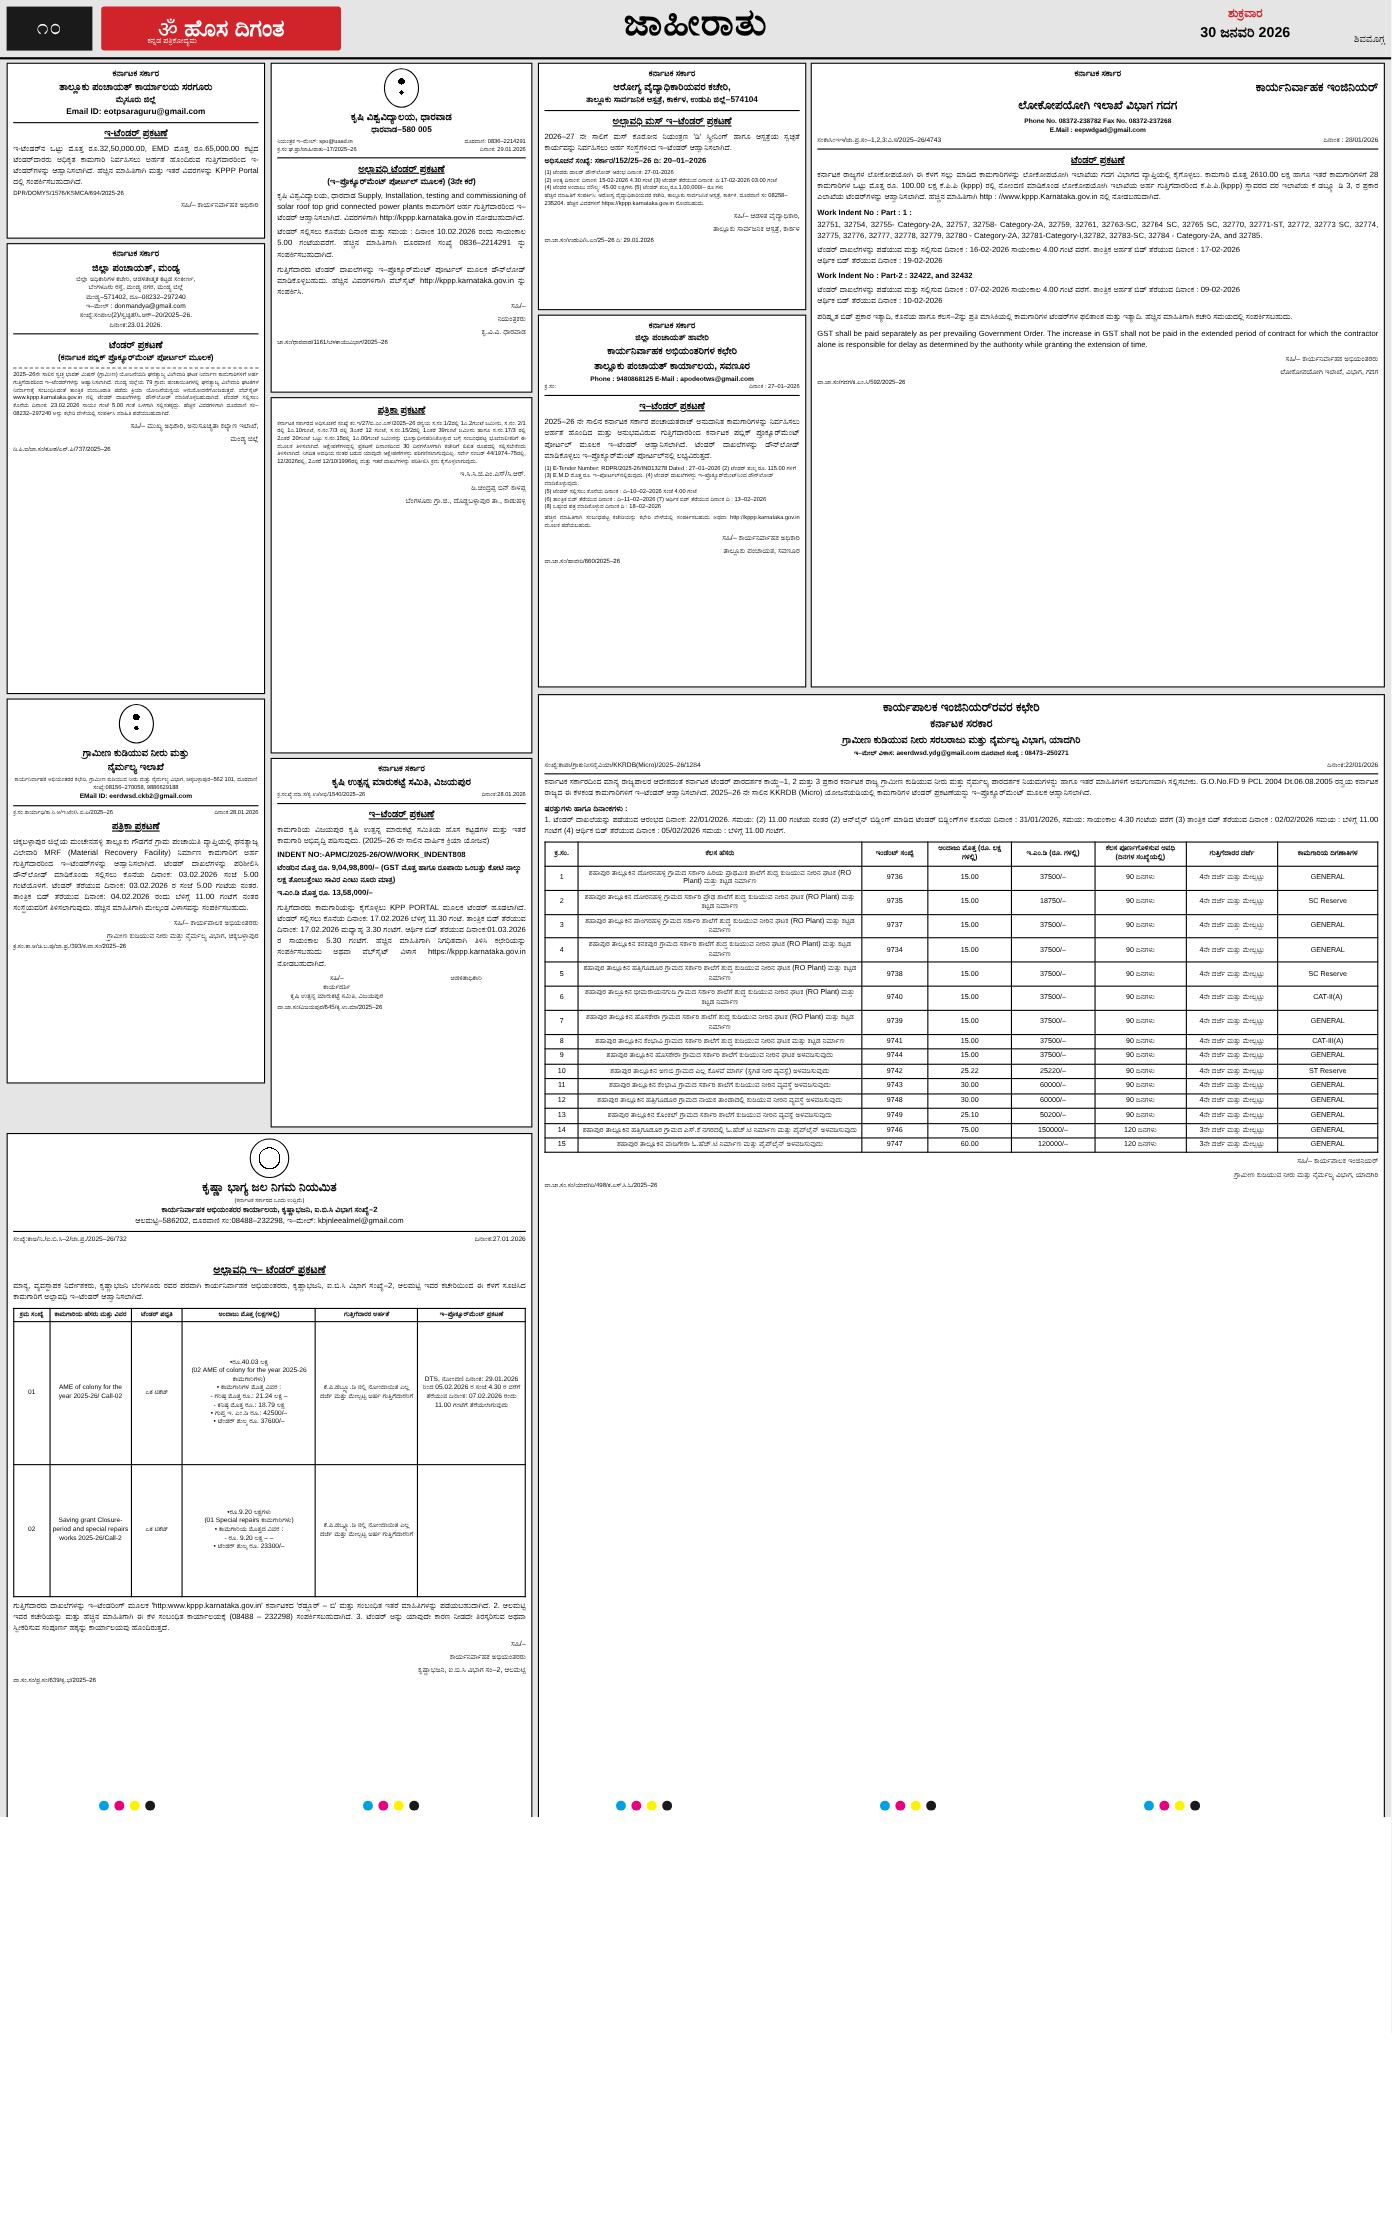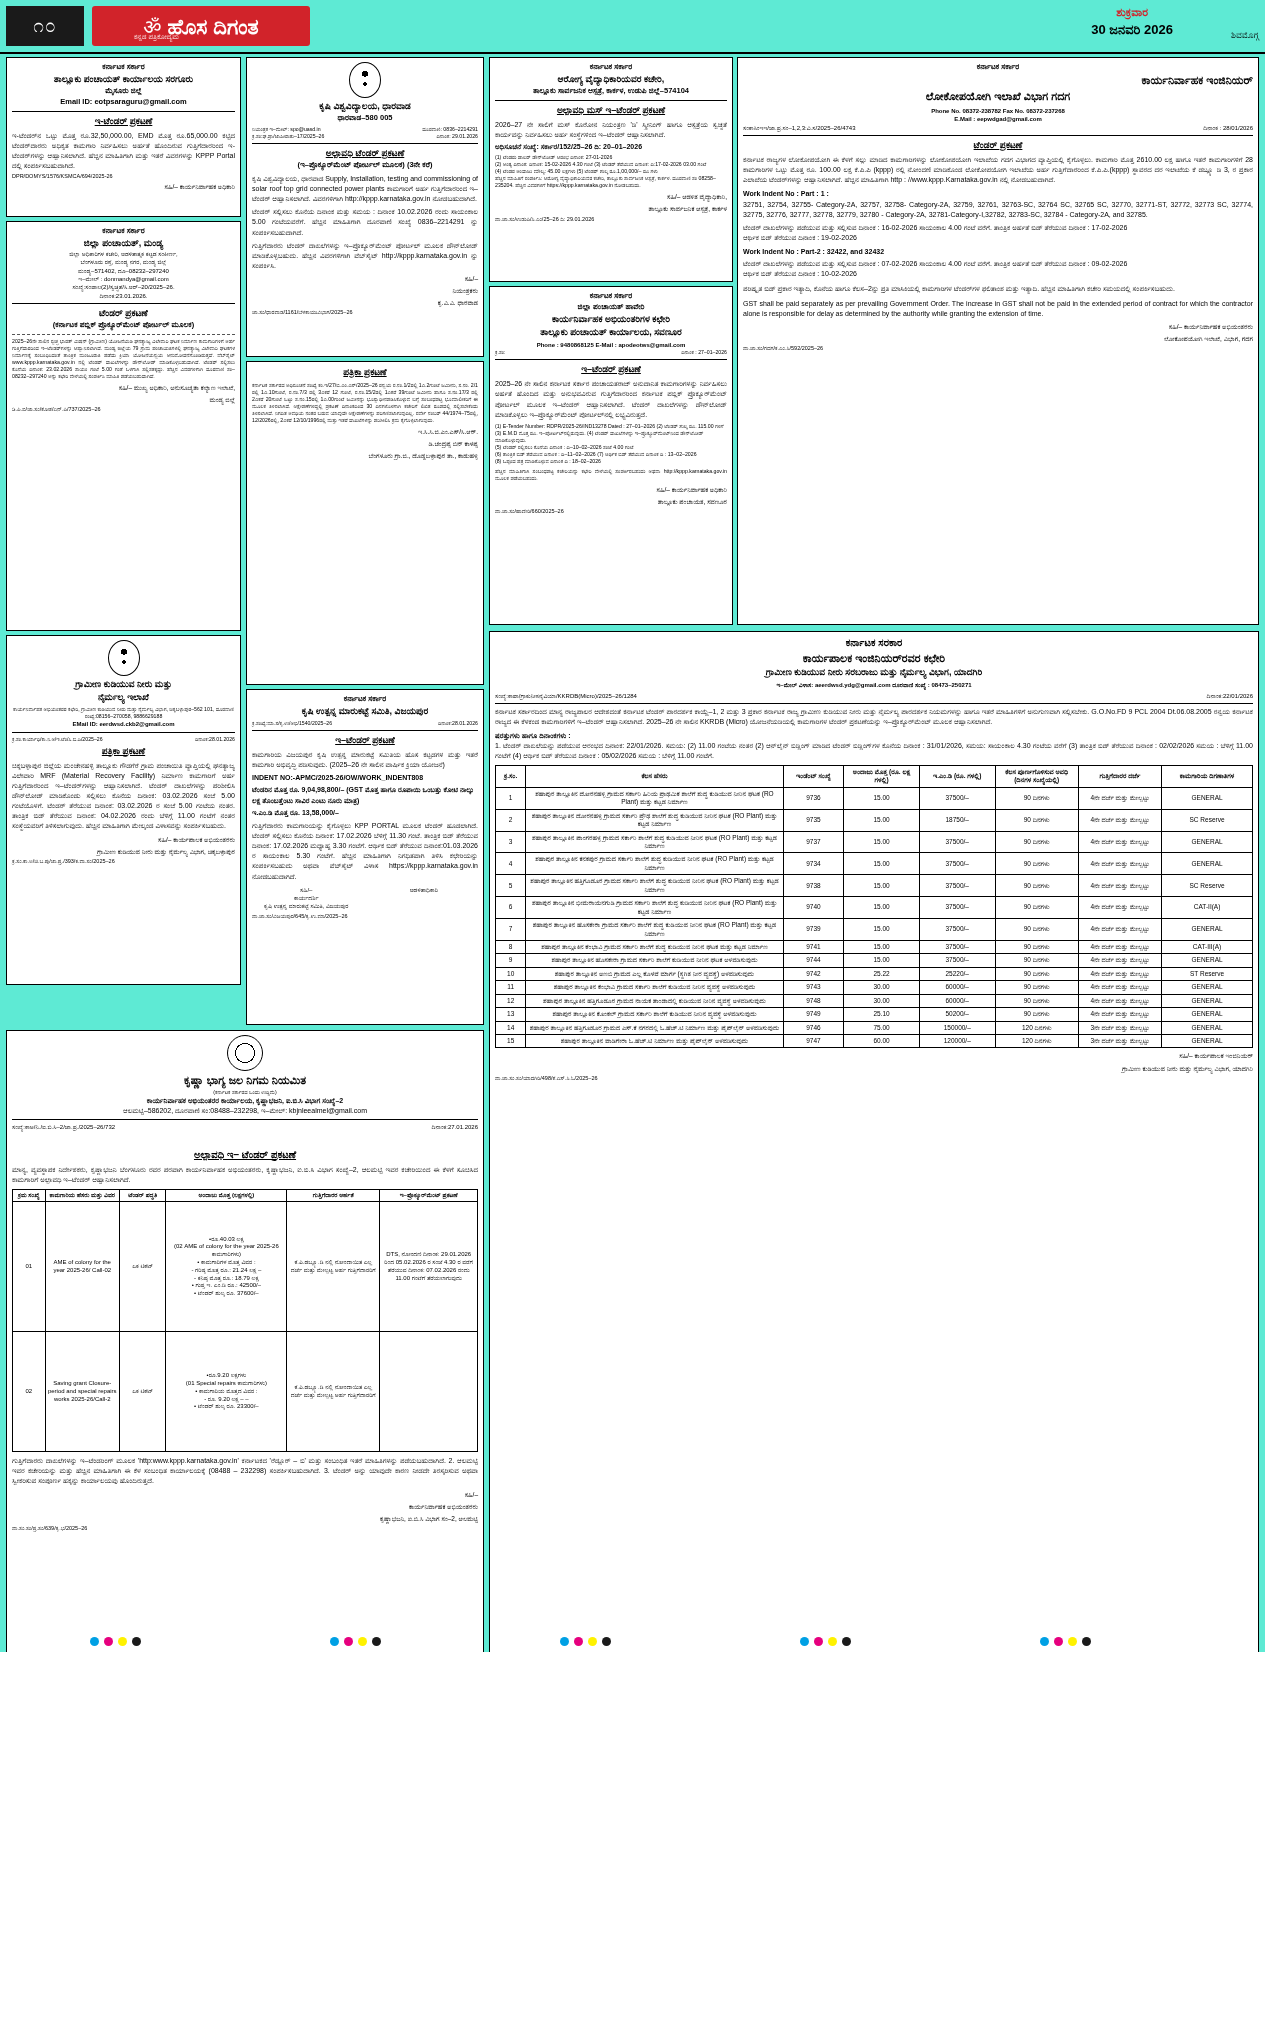--- a/index.html
+++ b/index.html
@@ -1,17 +1,17 @@
 <!DOCTYPE html>
 <html><head>
 <meta charset="utf-8">
 <style>
   html,body{margin:0;padding:0;background:#ffffff;}
   body{font-family:"Liberation Sans", sans-serif;}
-  #page{position:relative;width:1265px;height:1652px;background:#5eead4;overflow:hidden;}
+  #page{position:relative;width:1265px;height:1652px;background:#e5e5e5;overflow:hidden;}
 
   
   .masthead{position:absolute;left:0;top:0;width:1265px;height:52px;border-bottom:2px solid #000;}
   .mh-left{position:absolute;left:6px;top:6px;width:78px;height:40px;background:#1a1a1a;color:#fff;
            display:flex;align-items:center;justify-content:center;font-size:19px;letter-spacing:1px;}
   .mh-logo{position:absolute;left:92px;top:6px;width:218px;height:40px;background:#d1232a;color:#fff;
            border-radius:3px;display:flex;align-items:center;justify-content:center;gap:6px;}
   .mh-logo .om{font-size:20px;}
   .mh-logo .ttl{font-size:21px;font-weight:bold;line-height:1;}
   .mh-logo .sub{position:absolute;left:42px;top:27px;font-size:7px;}
@@ -62,20 +62,21 @@
 
 <div id="page">
 
   <div class="masthead">
     <div class="mh-left">೧೦</div>
     <div class="mh-logo">
       <span class="om">ॐ</span>
       <span class="ttl">ಹೊಸ ದಿಗಂತ</span>
       <span class="sub">ಕನ್ನಡ ಪತ್ರಿಕೋದ್ಯಮ</span>
     </div>
+    <div class="mh-title">ಜಾಹೀರಾತು</div>
     <div class="mh-date">
       <div class="d1">ಶುಕ್ರವಾರ</div>
       <div class="d2">30 ಜನವರಿ 2026</div>
     </div>
     <div class="mh-place">ಶಿವಮೊಗ್ಗ</div>
   </div>
 
   <div class="box" style="left:6px;top:57px;width:235px;height:160px;">
     <div class="pad">
       <div class="hdr">ಕರ್ನಾಟಕ ಸರ್ಕಾರ</div>
@@ -301,22 +302,22 @@
       <div class="tiny">(8)  ಒಪ್ಪಂದ ಪತ್ರ ಮಾಡಿಕೊಳ್ಳುವ ದಿನಾಂಕ ದಿ : 18–02–2026</div>
       <div class="tiny just" style="margin-top:3px;">ಹೆಚ್ಚಿನ ಮಾಹಿತಿಗಾಗಿ ಸಂಬಂಧಪಟ್ಟ ಕಚೇರಿಯನ್ನು ಕಛೇರಿ ವೇಳೆಯಲ್ಲಿ ಸಂಪರ್ಕಿಸಬಹುದು ಅಥವಾ http://kppp.karnataka.gov.in ಮೂಲಕ ಪಡೆಯಬಹುದು.</div>
       <div class="sig">ಸಹಿ/– ಕಾರ್ಯನಿರ್ವಾಹಕ ಅಧಿಕಾರಿ</div>
       <div class="sig">ತಾಲ್ಲೂಕು ಪಂಚಾಯತ, ಸವಣೂರ</div>
       <div class="ref">ವಾ.ಜಾ.ಸಂ/ಹಾವೇರಿ/660/2025–26</div>
     </div>
   </div>
 
   <div class="box" style="left:489px;top:631px;width:770px;height:1354px;">
     <div class="pad">
+      <div class="hdr2" style="font-size:11px;">ಕಾರ್ಯಪಾಲಕ ಇಂಜಿನಿಯರ್‌ರವರ ಕಛೇರಿ</div>
       <div class="hdr2" style="font-size:10px;">ಕರ್ನಾಟಕ ಸರಕಾರ</div>
-      <div class="hdr2" style="font-size:11px;">ಕಾರ್ಯಪಾಲಕ ಇಂಜಿನಿಯರ್‌ರವರ ಕಛೇರಿ</div>
       <div class="hdr2">ಗ್ರಾಮೀಣ ಕುಡಿಯುವ ನೀರು ಸರಬರಾಜು ಮತ್ತು ನೈರ್ಮಲ್ಯ ವಿಭಾಗ, ಯಾದಗಿರಿ</div>
       <div class="xs c b" style="margin-top:2px;">ಇ–ಮೇಲ್ ವಿಳಾಸ:  aeerdwsd.ydg@gmail.com ದೂರವಾಣಿ ಸಂಖ್ಯೆ : 08473–250271</div>
       <div class="xs" style="display:flex;justify-content:space-between;margin-top:2px;">
         <span>ಸಂಖ್ಯೆ:ಕಾಪಾ/ಗ್ರಾಕುನೀಸನೈವಿಯಾ/KKRDB(Micro)/2025–26/1284</span>
         <span>ದಿನಾಂಕ:22/01/2026</span>
       </div>
       <div class="rule"></div>
       <div class="sm just" style="margin-top:3px;">ಕರ್ನಾಟಕ ಸರ್ಕಾರದಿಂದ ಮಾನ್ಯ ರಾಜ್ಯಪಾಲರ ಆದೇಶದಂತೆ ಕರ್ನಾಟಕ ಟೆಂಡರ್ ಪಾರದರ್ಶಕ ಕಾಯ್ದೆ–1, 2 ಮತ್ತು 3 ಪ್ರಕಾರ ಕರ್ನಾಟಕ ರಾಜ್ಯ ಗ್ರಾಮೀಣ ಕುಡಿಯುವ ನೀರು ಮತ್ತು ನೈರ್ಮಲ್ಯ ಪಾರದರ್ಶಕ ನಿಯಮಗಳನ್ನು ಹಾಗೂ ಇತರೆ ಮಾಹಿತಿಗಳಿಗೆ ಅನುಗುಣವಾಗಿ ಸಲ್ಲಿಸಬೇಕು. G.O.No.FD 9 PCL 2004 Dt.06.08.2005 ರನ್ವಯ ಕರ್ನಾಟಕ ರಾಜ್ಯದ ಈ ಕೆಳಕಂಡ ಕಾಮಗಾರಿಗಳಿಗೆ ಇ–ಟೆಂಡರ್ ಆಹ್ವಾನಿಸಲಾಗಿದೆ. 2025–26 ನೇ ಸಾಲಿನ KKRDB (Micro) ಯೋಜನೆಯಡಿಯಲ್ಲಿ ಕಾಮಗಾರಿಗಳ ಟೆಂಡರ್ ಪ್ರಕಟಣೆಯನ್ನು ಇ–ಪ್ರೊಕ್ಯೂರ್‌ಮೆಂಟ್ ಮೂಲಕ ಆಹ್ವಾನಿಸಲಾಗಿದೆ.</div>
       <div class="sm b" style="margin-top:3px;">ಷರತ್ತುಗಳು ಹಾಗೂ ದಿನಾಂಕಗಳು :</div>
       <div class="sm just">1. ಟೆಂಡರ್ ದಾಖಲೆಯನ್ನು ಪಡೆಯುವ ಆರಂಭದ ದಿನಾಂಕ: 22/01/2026. ಸಮಯ: (2) 11.00 ಗಂಟೆಯ ನಂತರ (2) ಆನ್‌ಲೈನ್ ಬಿಡ್ಡಿಂಗ್ ಮಾಡಿದ ಟೆಂಡರ್ ಬಿಡ್ಡಿಂಗ್‌ಗಳ ಕೊನೆಯ ದಿನಾಂಕ : 31/01/2026, ಸಮಯ: ಸಾಯಂಕಾಲ 4.30 ಗಂಟೆಯ ವರೆಗೆ (3) ತಾಂತ್ರಿಕ ಬಿಡ್ ತೆರೆಯುವ ದಿನಾಂಕ : 02/02/2026 ಸಮಯ : ಬೆಳಿಗ್ಗೆ 11.00 ಗಂಟೆಗೆ (4) ಆರ್ಥಿಕ ಬಿಡ್ ತೆರೆಯುವ ದಿನಾಂಕ : 05/02/2026 ಸಮಯ : ಬೆಳಿಗ್ಗೆ 11.00 ಗಂಟೆಗೆ.</div>

